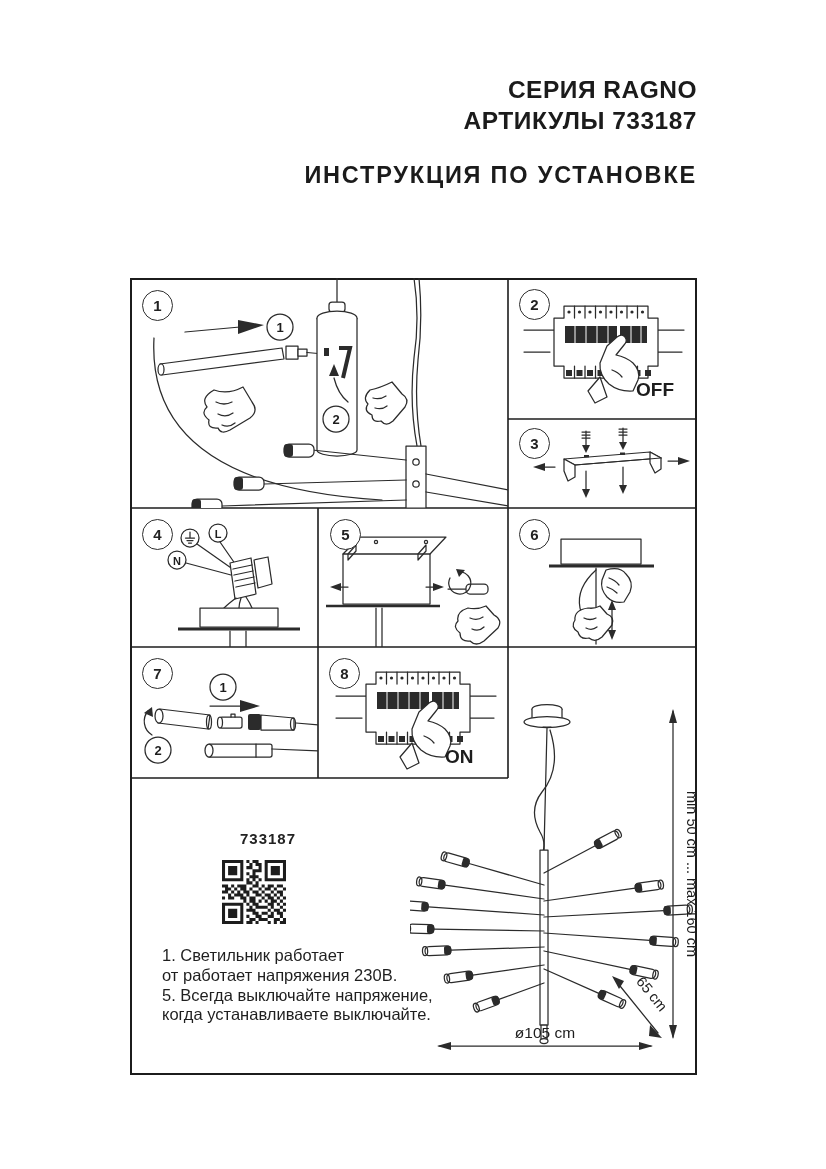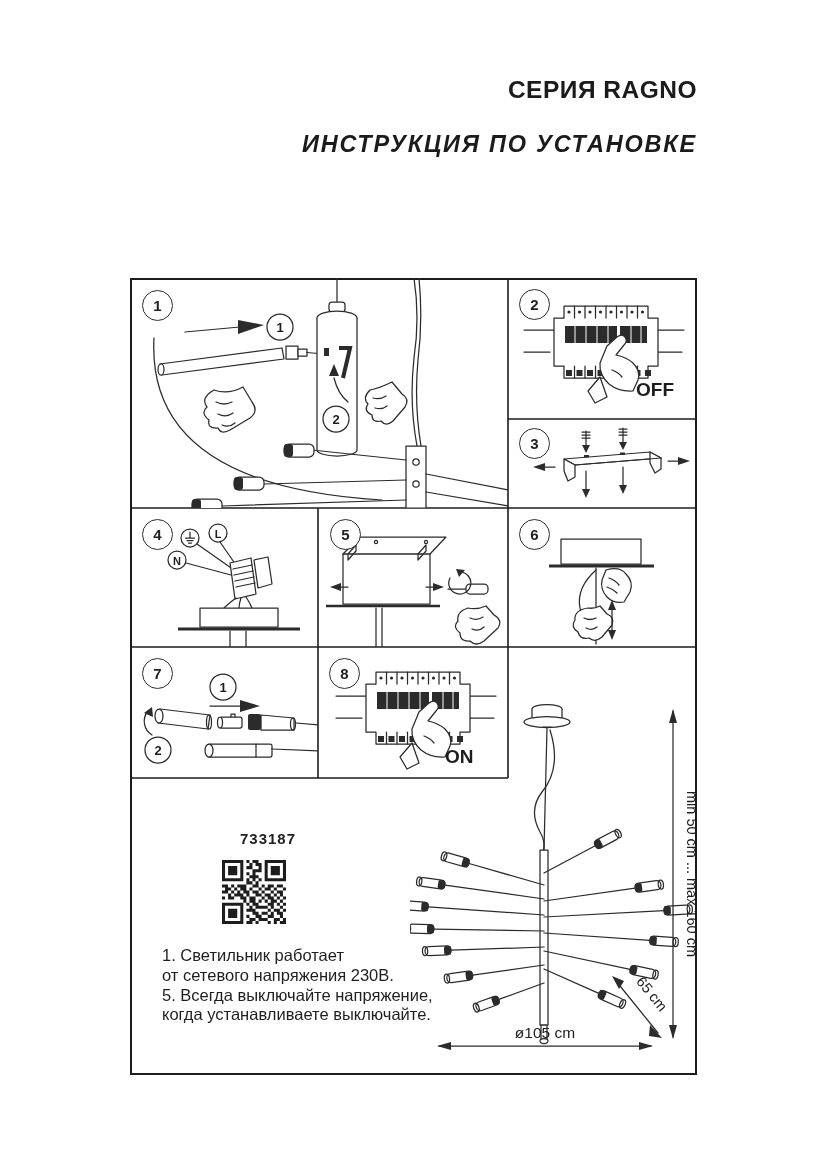--- a/index.html
+++ b/index.html
@@ -1,20 +1,20 @@
 <!DOCTYPE html>
 <html><head>
 <meta charset="utf-8">
 <style>
   html,body{margin:0;padding:0;background:#fff;}
   .sheet{position:relative;width:826px;height:1169px;background:#ffffff;overflow:hidden;
          font-family:"Liberation Sans","DejaVu Sans",sans-serif;color:#1d1d1d;margin-top:16px;}
   .hdr{position:absolute;top:58px;right:129px;text-align:right;color:#1b1b1b;}
   .hdr .blk1{font-weight:bold;font-size:24.5px;line-height:31px;letter-spacing:.5px;}
-  .hdr .blk2{margin-top:27px;font-weight:bold;font-size:23.5px;line-height:24.5px;letter-spacing:1.8px;font-style:italic;}
+  .hdr .blk2{margin-top:27px;font-weight:bold;font-size:23.5px;line-height:24.5px;letter-spacing:1.8px;}
   .grid{position:absolute;left:130px;top:262px;width:567px;height:797px;}
   .grid svg{display:block;}
   .lines{position:absolute;left:0;top:0;}
   .panel{position:absolute;}
   .panel > svg{position:absolute;left:0;top:0;}
   .badge{position:absolute;width:29px;height:29px;border:1.7px solid #2e2e2e;border-radius:50%;
          background:#fff;display:flex;align-items:center;justify-content:center;
          font-weight:bold;font-size:15px;color:#222;z-index:3;}
   .art-label{position:absolute;left:100px;top:552px;width:76px;text-align:center;
              font-weight:bold;font-size:15px;letter-spacing:1px;color:#222;}
@@ -26,20 +26,21 @@
   text{fill:#1d1d1d;}
 </style>
 </head>
 <body>
 
 <div class="sheet">
 
   <div class="hdr">
     <div class="blk1">
       <div>СЕРИЯ RAGNO</div>
+      <div>АРТИКУЛЫ 733187</div>
     </div>
     <div class="blk2">
       <div>ИНСТРУКЦИЯ ПО УСТАНОВКЕ</div>
     </div>
   </div>
 
   <div class="grid">
 
     <svg class="lines" width="567" height="797" viewBox="0 0 567 797">
       <rect x="1" y="1" width="565" height="795" fill="none" stroke="#1c1c1c" stroke-width="2"></rect>
@@ -385,21 +386,21 @@
       </svg>
     </div>
 
     <div class="art-label">733187</div>
     <svg class="qr" viewBox="0 0 63 63">
       <path id="qr-path" fill="#1d1d1d" d="M0 0h3v3h-3zM3 0h3v3h-3zM6 0h3v3h-3zM9 0h3v3h-3zM12 0h3v3h-3zM15 0h3v3h-3zM18 0h3v3h-3zM24 0h3v3h-3zM30 0h3v3h-3zM33 0h3v3h-3zM42 0h3v3h-3zM45 0h3v3h-3zM48 0h3v3h-3zM51 0h3v3h-3zM54 0h3v3h-3zM57 0h3v3h-3zM60 0h3v3h-3zM0 3h3v3h-3zM18 3h3v3h-3zM27 3h3v3h-3zM33 3h3v3h-3zM36 3h3v3h-3zM42 3h3v3h-3zM60 3h3v3h-3zM0 6h3v3h-3zM6 6h3v3h-3zM9 6h3v3h-3zM12 6h3v3h-3zM18 6h3v3h-3zM24 6h3v3h-3zM27 6h3v3h-3zM36 6h3v3h-3zM42 6h3v3h-3zM48 6h3v3h-3zM51 6h3v3h-3zM54 6h3v3h-3zM60 6h3v3h-3zM0 9h3v3h-3zM6 9h3v3h-3zM9 9h3v3h-3zM12 9h3v3h-3zM18 9h3v3h-3zM30 9h3v3h-3zM33 9h3v3h-3zM36 9h3v3h-3zM42 9h3v3h-3zM48 9h3v3h-3zM51 9h3v3h-3zM54 9h3v3h-3zM60 9h3v3h-3zM0 12h3v3h-3zM6 12h3v3h-3zM9 12h3v3h-3zM12 12h3v3h-3zM18 12h3v3h-3zM24 12h3v3h-3zM30 12h3v3h-3zM42 12h3v3h-3zM48 12h3v3h-3zM51 12h3v3h-3zM54 12h3v3h-3zM60 12h3v3h-3zM0 15h3v3h-3zM18 15h3v3h-3zM27 15h3v3h-3zM30 15h3v3h-3zM33 15h3v3h-3zM42 15h3v3h-3zM60 15h3v3h-3zM0 18h3v3h-3zM3 18h3v3h-3zM6 18h3v3h-3zM9 18h3v3h-3zM12 18h3v3h-3zM15 18h3v3h-3zM18 18h3v3h-3zM24 18h3v3h-3zM30 18h3v3h-3zM36 18h3v3h-3zM42 18h3v3h-3zM45 18h3v3h-3zM48 18h3v3h-3zM51 18h3v3h-3zM54 18h3v3h-3zM57 18h3v3h-3zM60 18h3v3h-3zM24 21h3v3h-3zM27 21h3v3h-3zM33 21h3v3h-3zM0 24h3v3h-3zM3 24h3v3h-3zM9 24h3v3h-3zM15 24h3v3h-3zM18 24h3v3h-3zM21 24h3v3h-3zM30 24h3v3h-3zM33 24h3v3h-3zM39 24h3v3h-3zM45 24h3v3h-3zM48 24h3v3h-3zM54 24h3v3h-3zM57 24h3v3h-3zM3 27h3v3h-3zM6 27h3v3h-3zM12 27h3v3h-3zM18 27h3v3h-3zM21 27h3v3h-3zM27 27h3v3h-3zM36 27h3v3h-3zM42 27h3v3h-3zM45 27h3v3h-3zM51 27h3v3h-3zM60 27h3v3h-3zM0 30h3v3h-3zM3 30h3v3h-3zM9 30h3v3h-3zM15 30h3v3h-3zM21 30h3v3h-3zM24 30h3v3h-3zM30 30h3v3h-3zM33 30h3v3h-3zM39 30h3v3h-3zM48 30h3v3h-3zM54 30h3v3h-3zM57 30h3v3h-3zM6 33h3v3h-3zM12 33h3v3h-3zM15 33h3v3h-3zM18 33h3v3h-3zM24 33h3v3h-3zM33 33h3v3h-3zM36 33h3v3h-3zM42 33h3v3h-3zM45 33h3v3h-3zM51 33h3v3h-3zM57 33h3v3h-3zM0 36h3v3h-3zM6 36h3v3h-3zM9 36h3v3h-3zM18 36h3v3h-3zM21 36h3v3h-3zM27 36h3v3h-3zM30 36h3v3h-3zM39 36h3v3h-3zM45 36h3v3h-3zM48 36h3v3h-3zM54 36h3v3h-3zM60 36h3v3h-3zM21 39h3v3h-3zM27 39h3v3h-3zM30 39h3v3h-3zM36 39h3v3h-3zM42 39h3v3h-3zM48 39h3v3h-3zM51 39h3v3h-3zM57 39h3v3h-3zM0 42h3v3h-3zM3 42h3v3h-3zM6 42h3v3h-3zM9 42h3v3h-3zM12 42h3v3h-3zM15 42h3v3h-3zM18 42h3v3h-3zM24 42h3v3h-3zM30 42h3v3h-3zM33 42h3v3h-3zM45 42h3v3h-3zM48 42h3v3h-3zM54 42h3v3h-3zM60 42h3v3h-3zM0 45h3v3h-3zM18 45h3v3h-3zM27 45h3v3h-3zM33 45h3v3h-3zM36 45h3v3h-3zM39 45h3v3h-3zM42 45h3v3h-3zM48 45h3v3h-3zM57 45h3v3h-3zM0 48h3v3h-3zM6 48h3v3h-3zM9 48h3v3h-3zM12 48h3v3h-3zM18 48h3v3h-3zM24 48h3v3h-3zM27 48h3v3h-3zM30 48h3v3h-3zM45 48h3v3h-3zM51 48h3v3h-3zM54 48h3v3h-3zM60 48h3v3h-3zM0 51h3v3h-3zM6 51h3v3h-3zM9 51h3v3h-3zM12 51h3v3h-3zM18 51h3v3h-3zM30 51h3v3h-3zM33 51h3v3h-3zM39 51h3v3h-3zM42 51h3v3h-3zM48 51h3v3h-3zM54 51h3v3h-3zM57 51h3v3h-3zM0 54h3v3h-3zM6 54h3v3h-3zM9 54h3v3h-3zM12 54h3v3h-3zM18 54h3v3h-3zM24 54h3v3h-3zM33 54h3v3h-3zM36 54h3v3h-3zM45 54h3v3h-3zM48 54h3v3h-3zM57 54h3v3h-3zM0 57h3v3h-3zM18 57h3v3h-3zM27 57h3v3h-3zM30 57h3v3h-3zM36 57h3v3h-3zM39 57h3v3h-3zM42 57h3v3h-3zM51 57h3v3h-3zM54 57h3v3h-3zM60 57h3v3h-3zM0 60h3v3h-3zM3 60h3v3h-3zM6 60h3v3h-3zM9 60h3v3h-3zM12 60h3v3h-3zM15 60h3v3h-3zM18 60h3v3h-3zM24 60h3v3h-3zM27 60h3v3h-3zM33 60h3v3h-3zM45 60h3v3h-3zM51 60h3v3h-3zM57 60h3v3h-3zM60 60h3v3h-3z"></path>
     </svg>
 
     <div class="notes">
       <div>1. Светильник работает</div>
-      <div>от сетевого напряжения 230В.</div>
+      <div>от работает напряжения 230В.</div>
       <div>5. Всегда выключайте напряжение,</div>
       <div>когда устанавливаете выключайте.</div>
     </div>
 
     <div class="panel" style="left:280px;top:369px;width:287px;height:428px">
       <svg width="287" height="428" viewBox="0 0 287 428">
         <g>
           <ellipse class="ink-w" cx="137" cy="62" rx="15" ry="4.5"></ellipse>
           <path class="ink-w" d="M122,62 v10 h30 v-10"></path>
           <ellipse class="ink-w" cx="137" cy="75" rx="23" ry="5.5"></ellipse>

